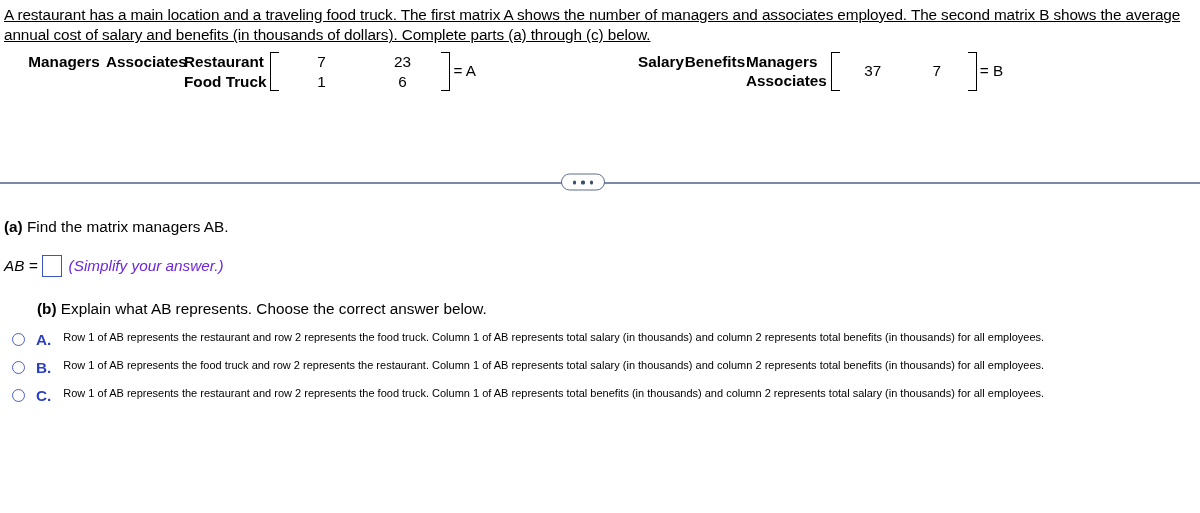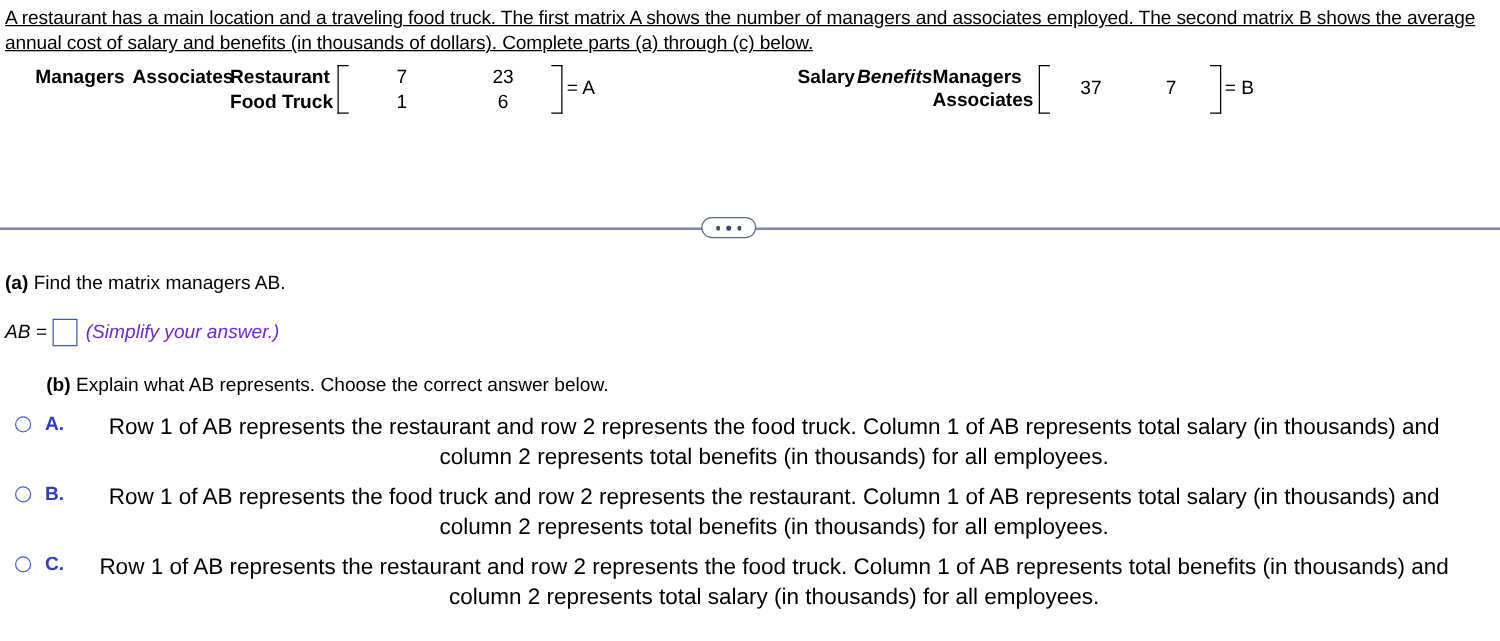--- a/index.html
+++ b/index.html
@@ -183,24 +183,23 @@
   }
   .opt-letter {
     color: #2b3fc4;
     font-weight: bold;
     margin-left: 11px;
     flex: 0 0 auto;
     font-size: 15.3px;
   }
   .opt-text {
     margin-left: 12px;
-    font-size: 18px;
+    font-size: 11px;
     line-height: 1.33;
     max-width: 1112px;
-    text-align: center;
   }
 </style>
 </head>
 <body>
 
 <div class="statement">A restaurant has a main location and a traveling food truck. The first matrix A shows the number of managers and associates employed. The second matrix B shows the average annual cost of salary and benefits (in thousands of dollars). Complete parts (a) through (c) below.</div>
 
 <div class="matrix-area">
 
   <div class="matrix-block mA">
@@ -225,21 +224,21 @@
         </div>
       </div>
       <div class="bracket right"></div>
       <div class="eq-label">= A</div>
     </div>
   </div>
 
   <div class="matrix-block mB">
     <div class="col-headers" style="padding-left:88px;">
       <div class="hd1" style="text-align:right;">Salary</div>
-      <div class="hd2" style="text-align:right;font-style:italic;">Benefits</div>
+      <div class="hd2" style="text-align:center;">Benefits</div>
     </div>
     <div class="mx-row-area">
       <div class="row-labels">
         <span>Managers</span>
         <span>Associates</span>
       </div>
       <div class="bracket left"></div>
       <div class="cells">
         <div class="cell-row">
           <div class="cell c1">37</div>

